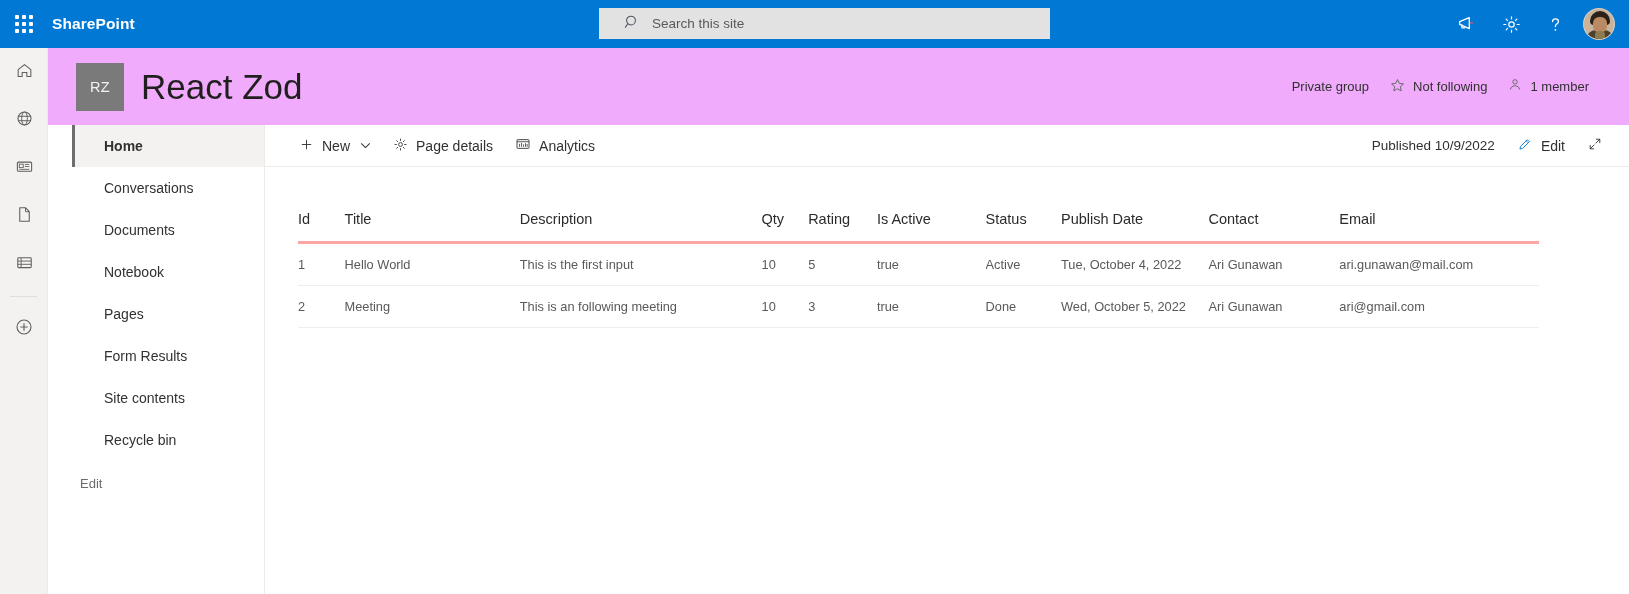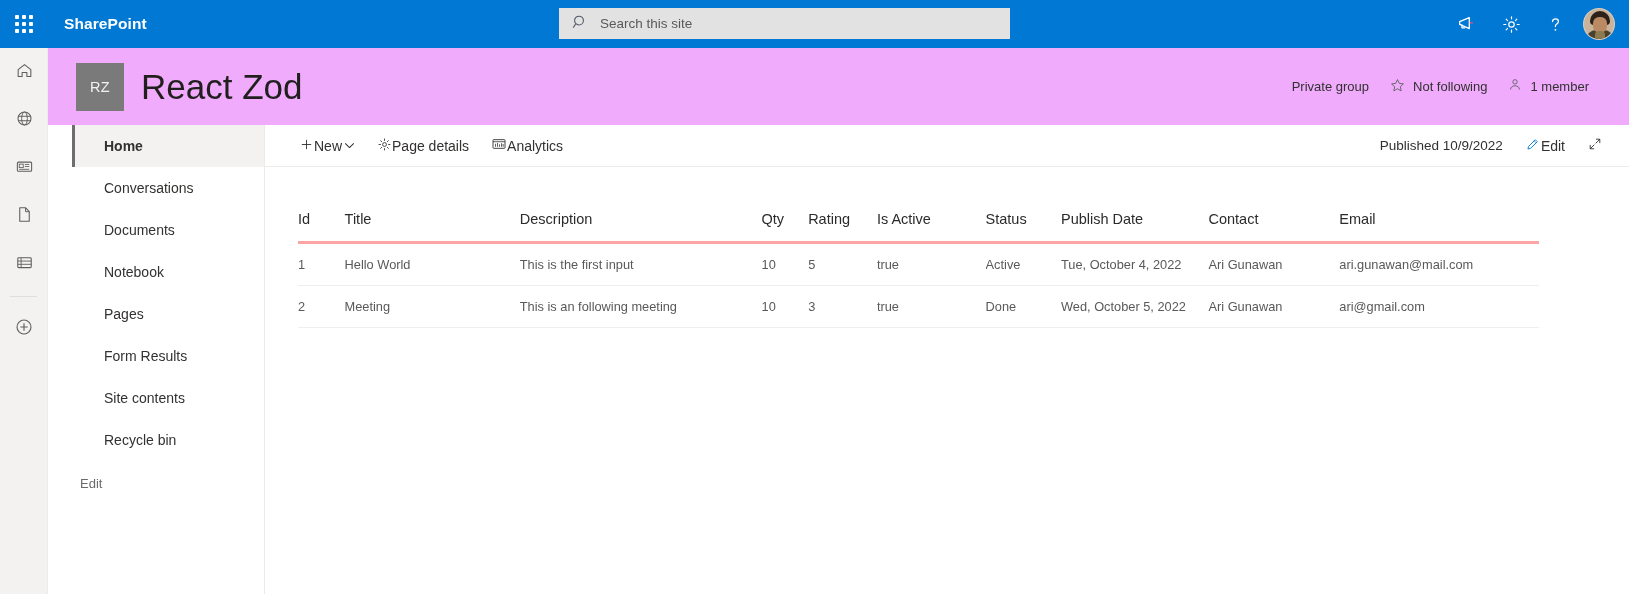--- a/index.html
+++ b/index.html
@@ -25,32 +25,33 @@
   }
   .waffle-grid {
     display: grid;
     grid-template-columns: repeat(3, 4px);
     grid-template-rows: repeat(3, 4px);
     gap: 3px;
   }
   .waffle-grid i { display:block; width:4px; height:4px; background:#fff; border-radius:1px; }
   .suite-brand {
     color: #fff; font-size: 15.5px; font-weight: bold;
-    letter-spacing: .1px; margin-left: 16px; cursor: pointer;
+    letter-spacing: .1px; margin-left: 4px; cursor: pointer;
     white-space: nowrap;
   }
   .search-wrap {
     position: absolute; left: 559px; top: 8px;
     width: 451px; height: 31px;
   }
   .search-box {
     width: 100%; height: 100%;
     background: #e2e2e2;
     display: flex; align-items: center;
-    padding-left: 13px;
+    padding-left: 25px;
+    margin-left: 40px;
   }
   .search-box svg { flex: 0 0 auto; }
   .search-input {
     border: none; outline: none; background: transparent;
     font-family: "Liberation Sans", sans-serif;
     font-size: 13.5px; color: #444; margin-left: 12px;
     width: 380px; height: 28px;
   }
   .search-input::placeholder { color: #595959; }
 
@@ -157,21 +158,21 @@
   
   .cmdbar {
     position: absolute; top: 125px; left: 265px;
     width: 1364px; height: 42px;
     background: #fff;
     border-bottom: 1px solid #edebe9;
     display: flex; align-items: center;
   }
   .cmd-left { display: flex; align-items: center; margin-left: 24px; gap: 2px; }
   .cmd-btn {
-    display: flex; align-items: center; gap: 0;
+    display: flex; align-items: center; gap: 8px;
     height: 34px; padding: 0 10px;
     font-size: 14px; color: #323130; cursor: pointer;
     white-space: nowrap;
   }
   .cmd-right {
     margin-left: auto; margin-right: 16px;
     display: flex; align-items: center; gap: 2px;
   }
   .published {
     font-size: 13.5px; color: #323130; padding: 0 10px; white-space: nowrap;

